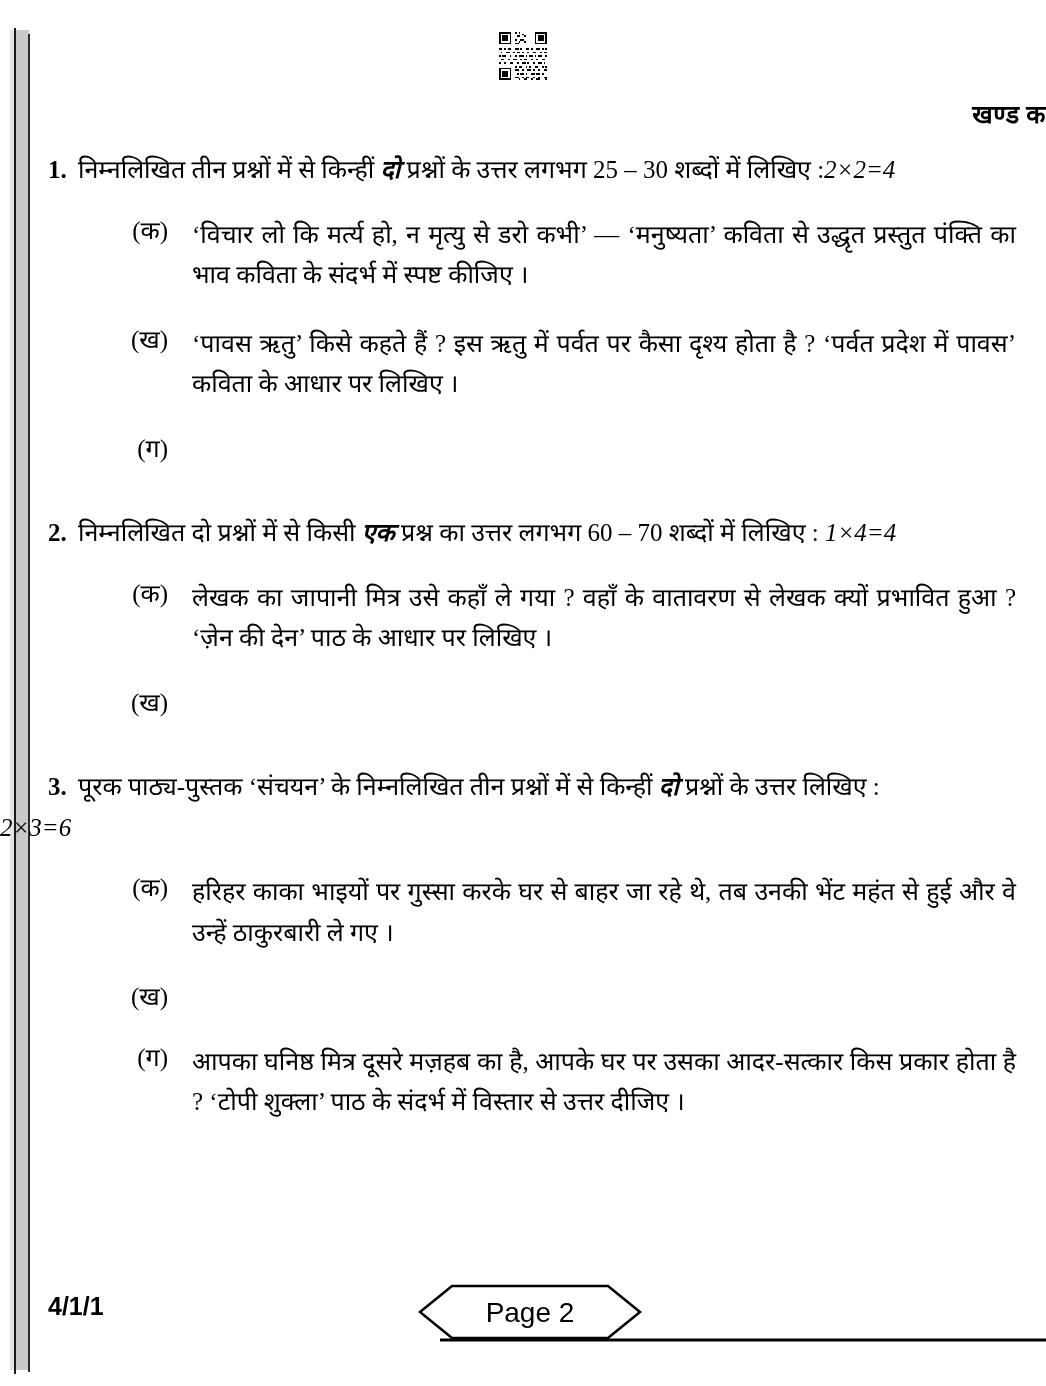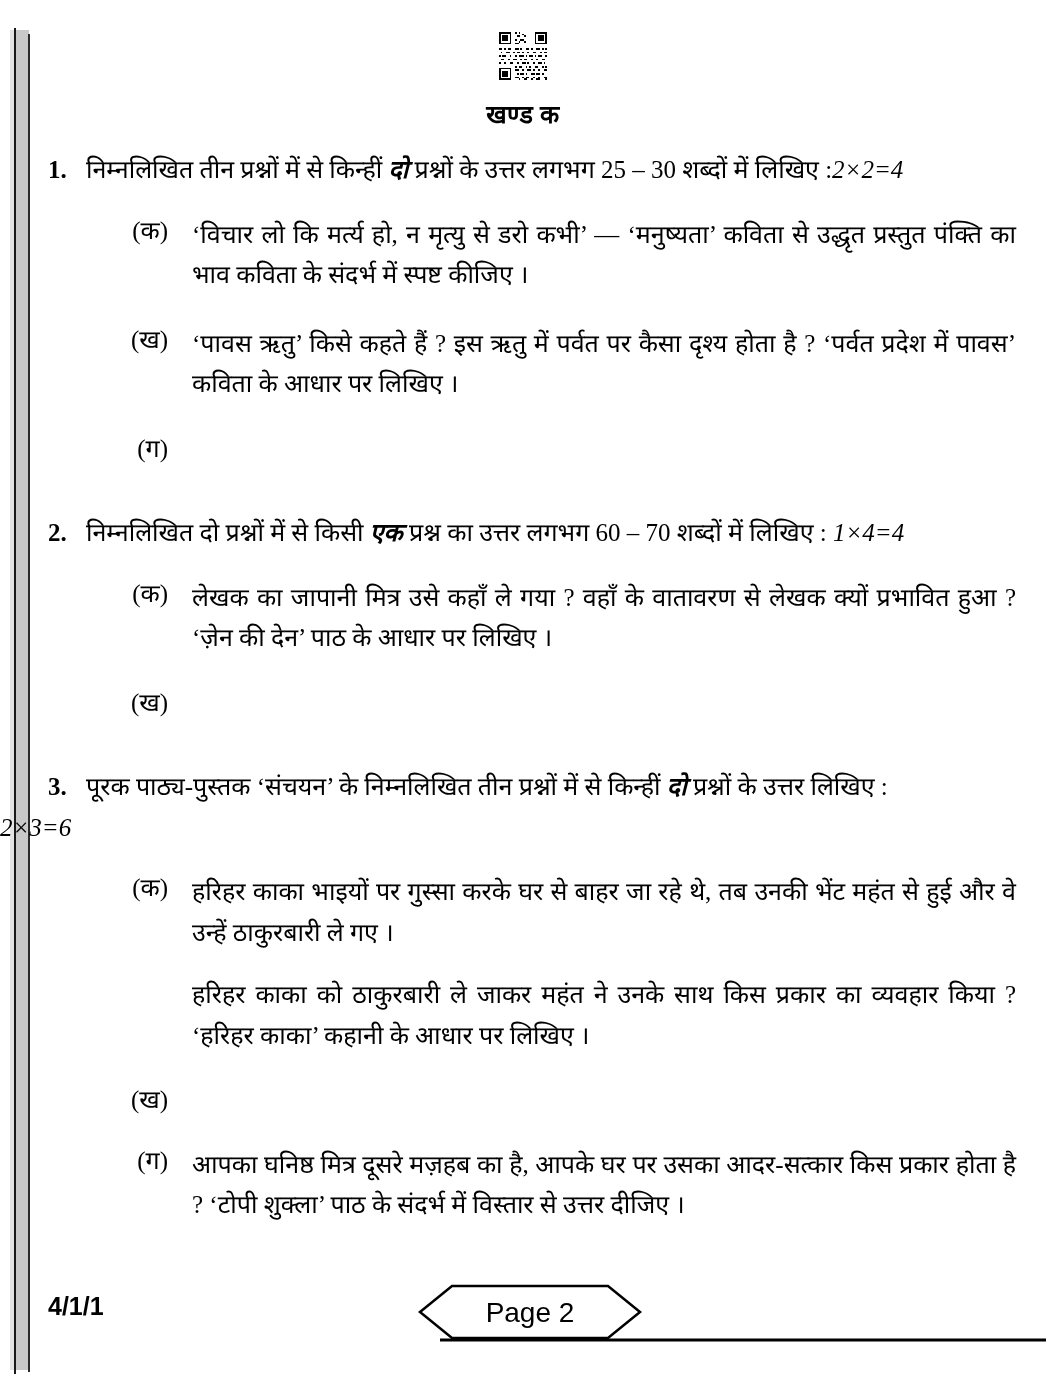--- a/index.html
+++ b/index.html
@@ -61,21 +61,21 @@
     height: 1340px;
     background: #e4e4e4;
   }
 
   
   .header {
     position: absolute;
     left: 0;
     top: 0;
     width: 1046px;
-    text-align: center;
+    text-align: right;
   }
   .qr {
     margin: 30px auto 0 auto;
     width: 52px;
     height: 52px;
     display: block;
   }
   .section-title {
     margin-top: 14px;
     font-size: 25px;
@@ -105,21 +105,20 @@
     font-size: 25px;
     font-weight: bold;
     line-height: 1.62;
   }
   .qtext {
     flex: 1;
     font-size: 25px;
     line-height: 1.62;
     text-align: justify;
     text-justify: inter-word;
-    margin-left: 8px;
   }
   .qtext.nojust {
     text-align: left;
   }
 
   .srow {
     display: flex;
     align-items: flex-start;
     padding: 0 26px 0 0;
   }
@@ -375,21 +374,20 @@
     </div>
 
     <div class="marks-line">2×3=6</div>
 
     <div class="gap-sm"></div>
 
     <div class="srow">
       <div class="slabel">(क)</div>
       <div class="stext">
         <p>हरिहर काका भाइयों पर गुस्सा करके घर से बाहर जा रहे थे, तब उनकी भेंट महंत से हुई और वे उन्हें ठाकुरबारी ले गए ।</p>
-        <p>हरिहर काका को ठाकुरबारी ले जाकर महंत ने उनके साथ किस प्रकार का व्यवहार किया ? ‘हरिहर काका’ कहानी के आधार पर लिखिए ।</p>
       </div>
     </div>
 
     <div class="gap-sm"></div>
 
     <div class="srow">
       <div class="slabel">(ख)</div>
     </div>
 
     <div class="gap-sm"></div>

